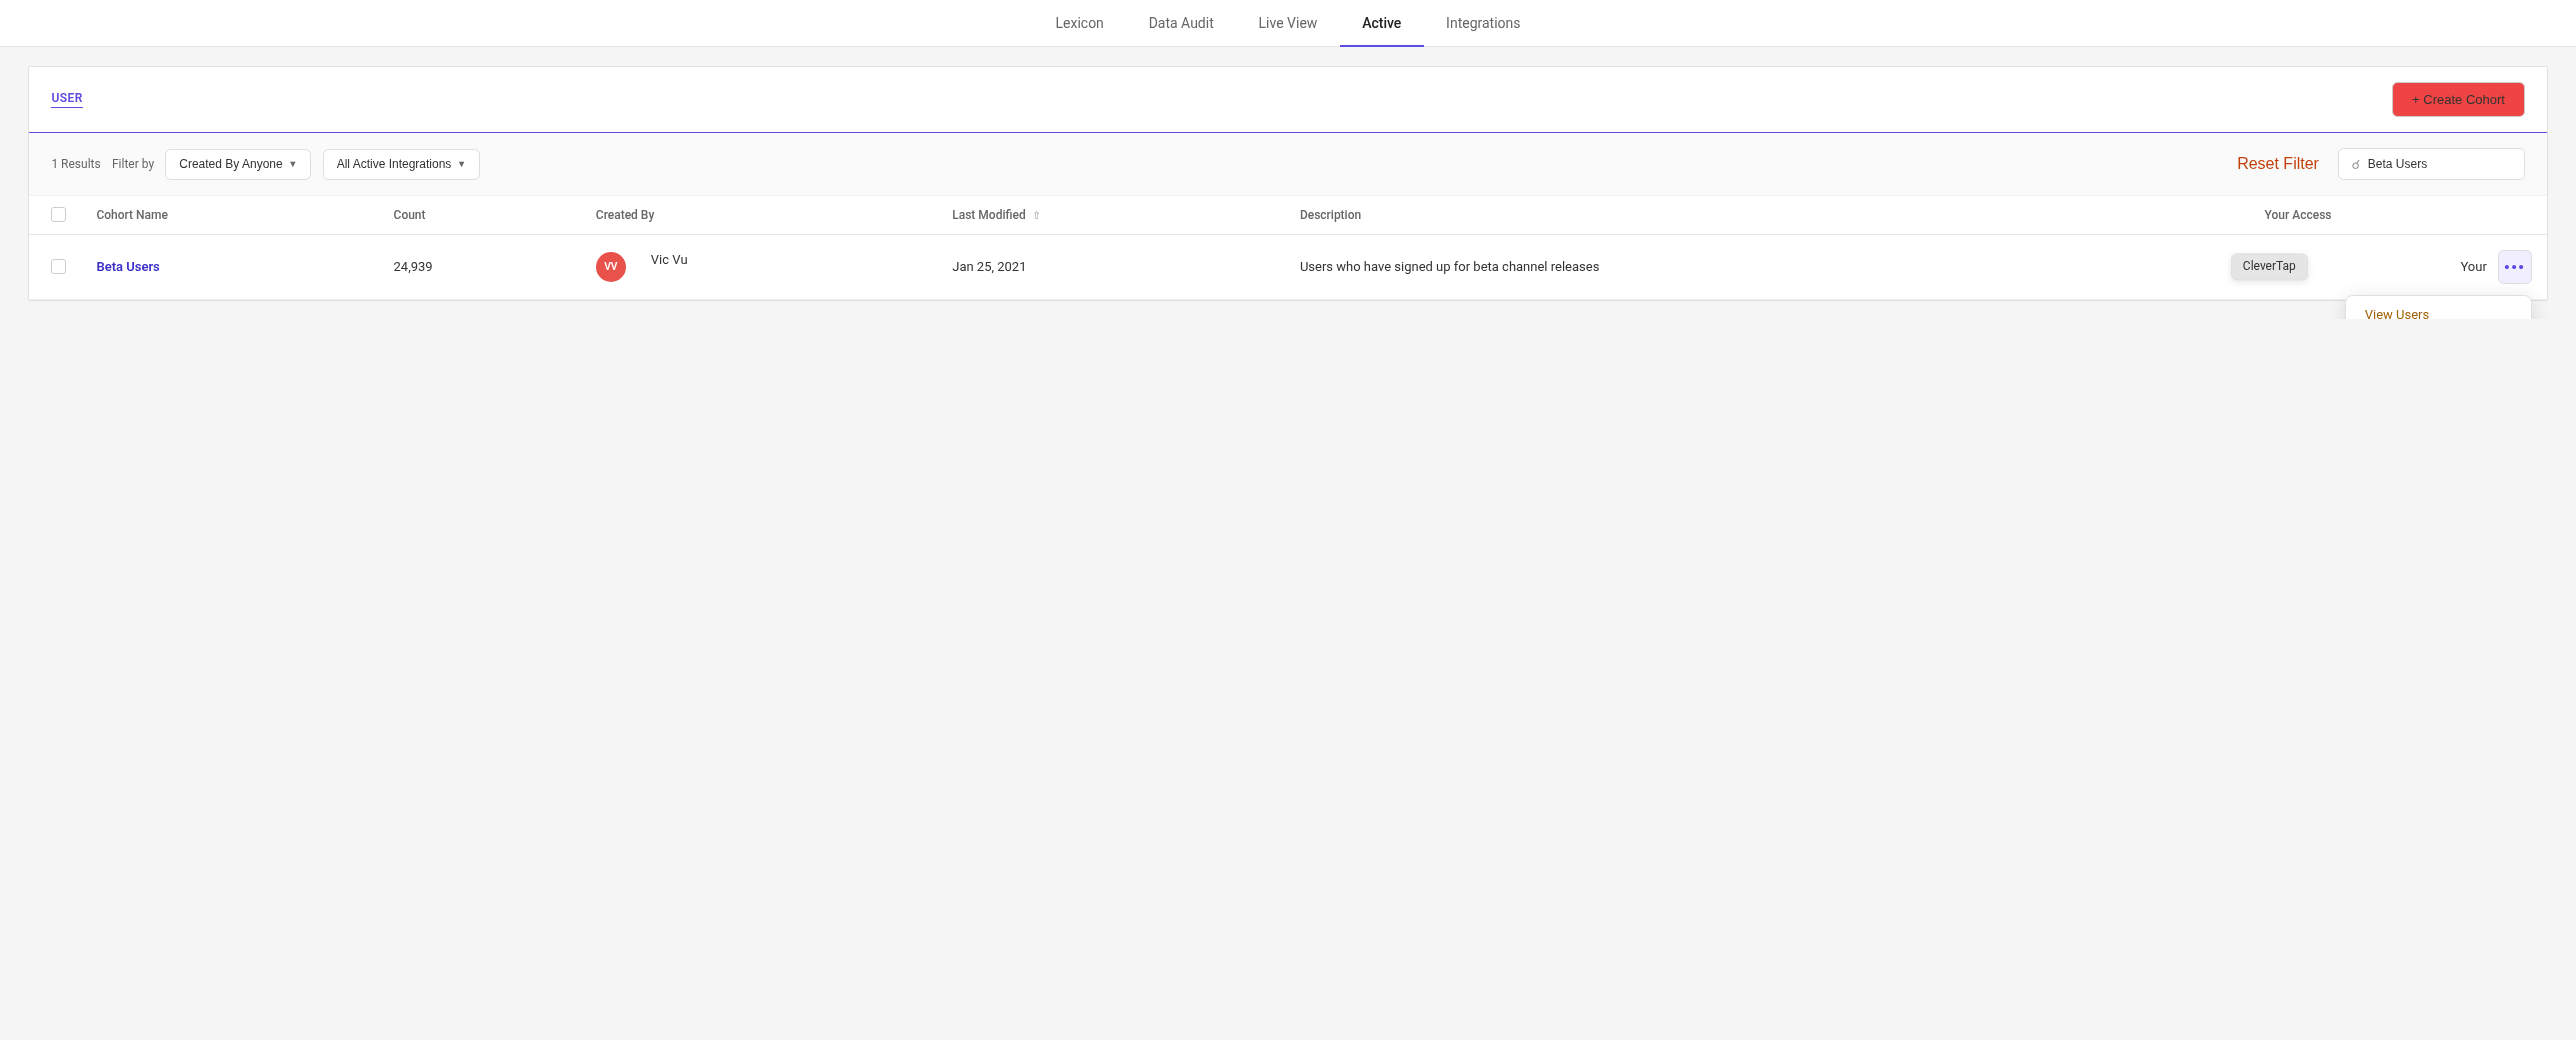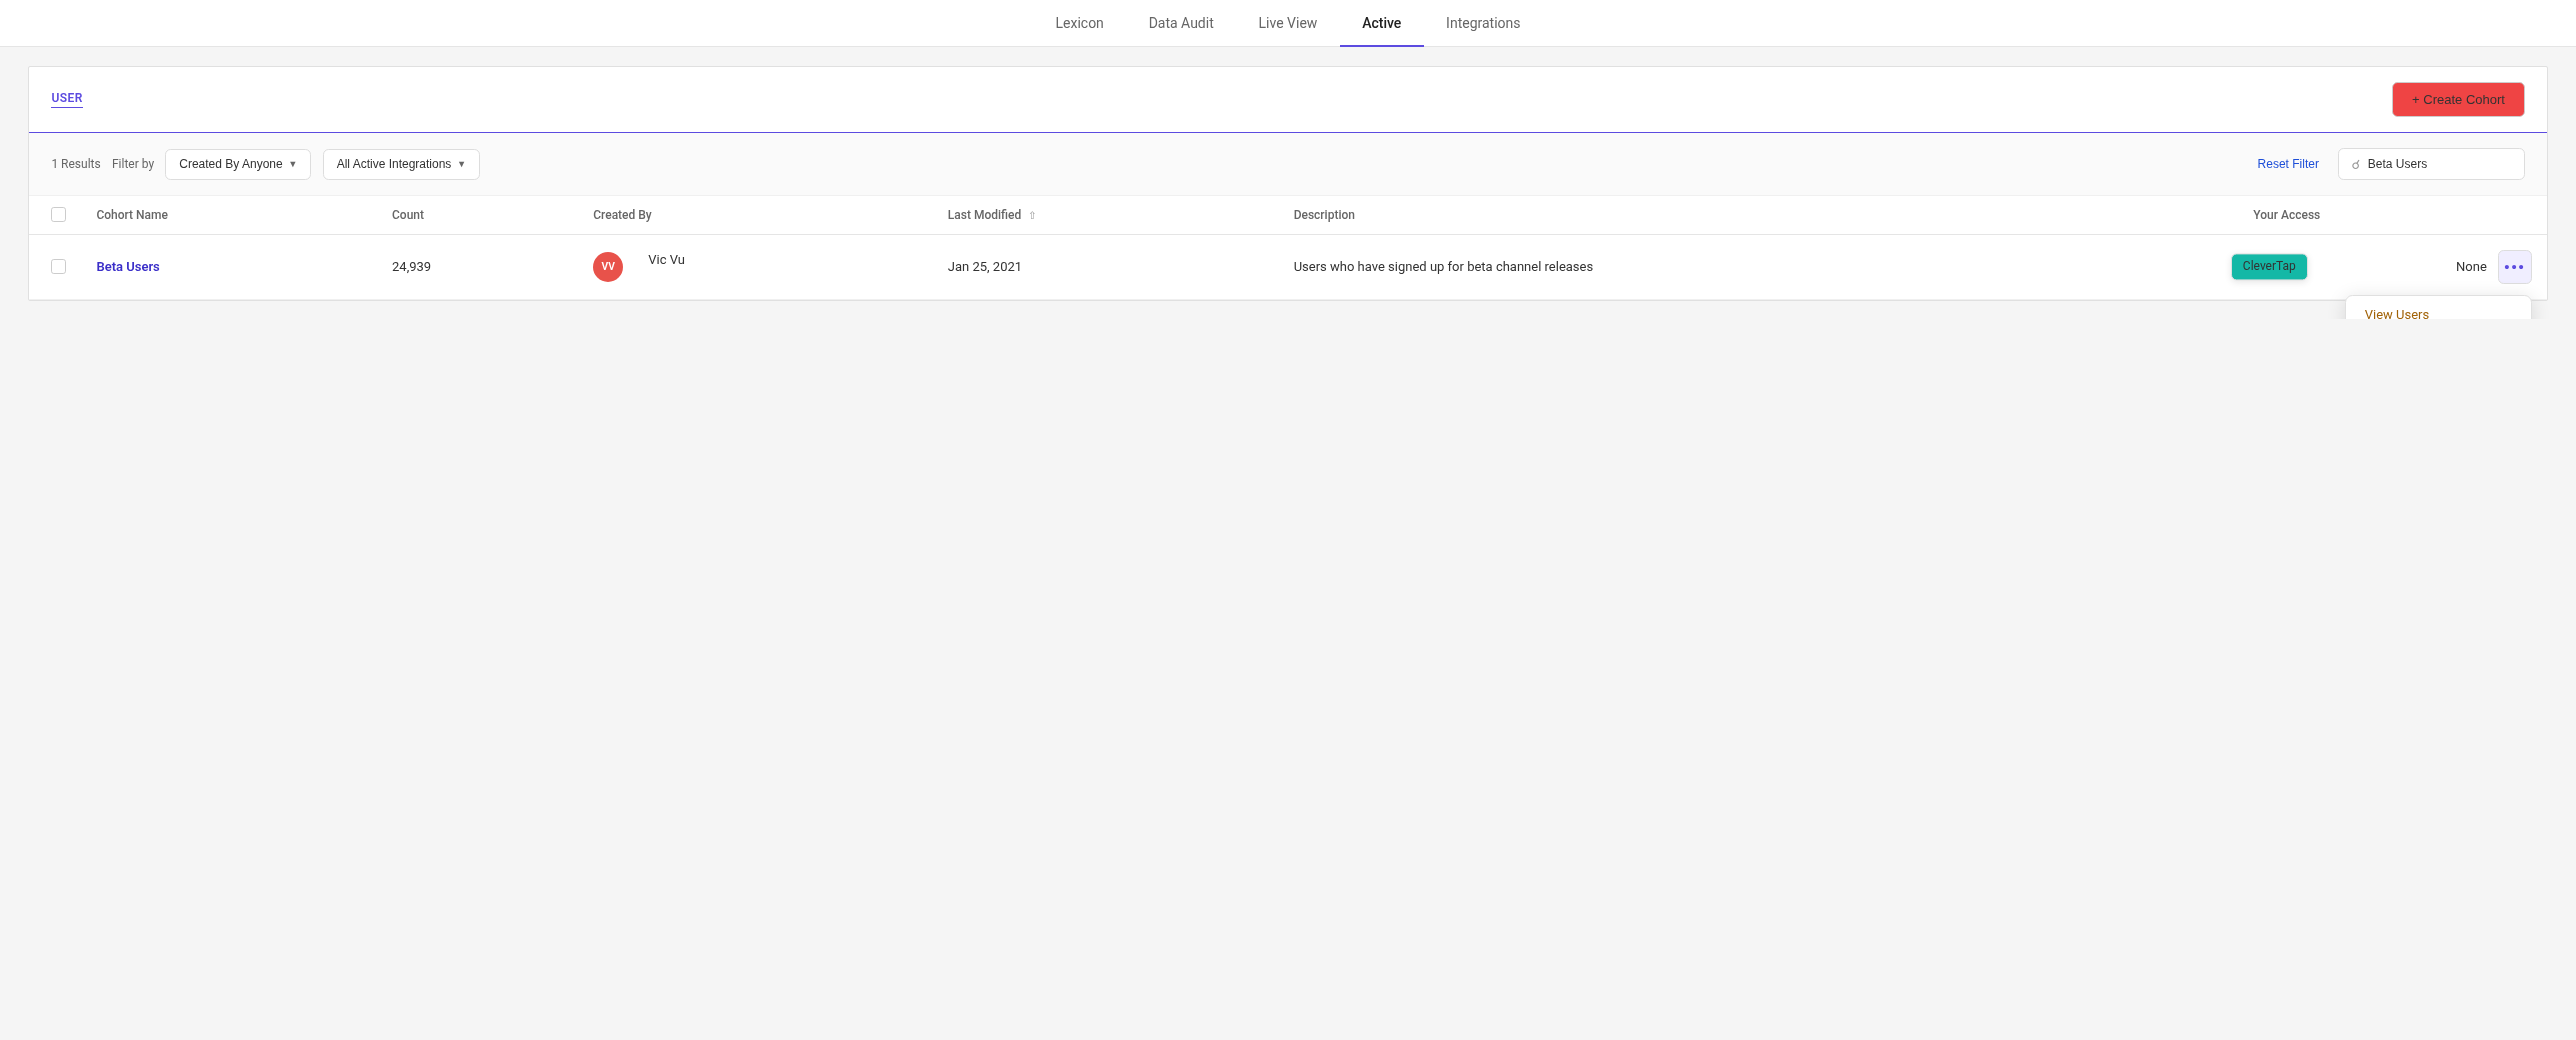--- a/index.html
+++ b/index.html
@@ -123,22 +123,22 @@
     .dropdown-arrow {
       font-size: 9.3px;
       color: #666;
     }
 
     .filter-spacer { flex: 1; }
 
     .reset-filter-btn {
       background: none;
       border: none;
-      color: #1d4ed8;
-      font-size: 12px;
+      color: #c2410c;
+      font-size: 16px;
       cursor: pointer;
       padding: 3.7px 7.5px;
     }
 
     .search-box {
       display: flex;
       align-items: center;
       gap: 7.5px;
       border: 0.9px solid #ddd;
       border-radius: 5.6px;
@@ -293,21 +293,21 @@
       font-size: 10.3px;
       color: #666;
     }
 
     
     .tooltip-badge {
       position: absolute;
       right: 224px;
       top: 50%;
       transform: translateY(-50%);
-      background: #14b8a6;
+      background: #e5e5e5;
       border: 0.9px solid #e0e0e0;
       border-radius: 5.6px;
       padding: 5.6px 11.2px;
       font-size: 12px;
       color: #333;
       box-shadow: 0 1.9px 7.5px rgba(0,0,0,0.1);
       white-space: nowrap;
     }
 
     
@@ -387,21 +387,21 @@
             <td>
               <div class="avatar-cell">
                 <div class="avatar">VV</div>
                 <span>Vic Vu</span>
               </div>
             </td>
             <td>Jan 25, 2021</td>
             <td>Users who have signed up for beta channel releases</td>
             <td>
               <div class="actions-col">
-                <span>None</span>
+                <span>Your</span>
 
                 <div class="tooltip-badge">CleverTap</div>
 
                 <button class="actions-btn">•••</button>
 
                 <div class="context-menu">
                   <div class="context-menu-item">
                     <span>View Users</span>
                   </div>
                   <div class="context-menu-item">

